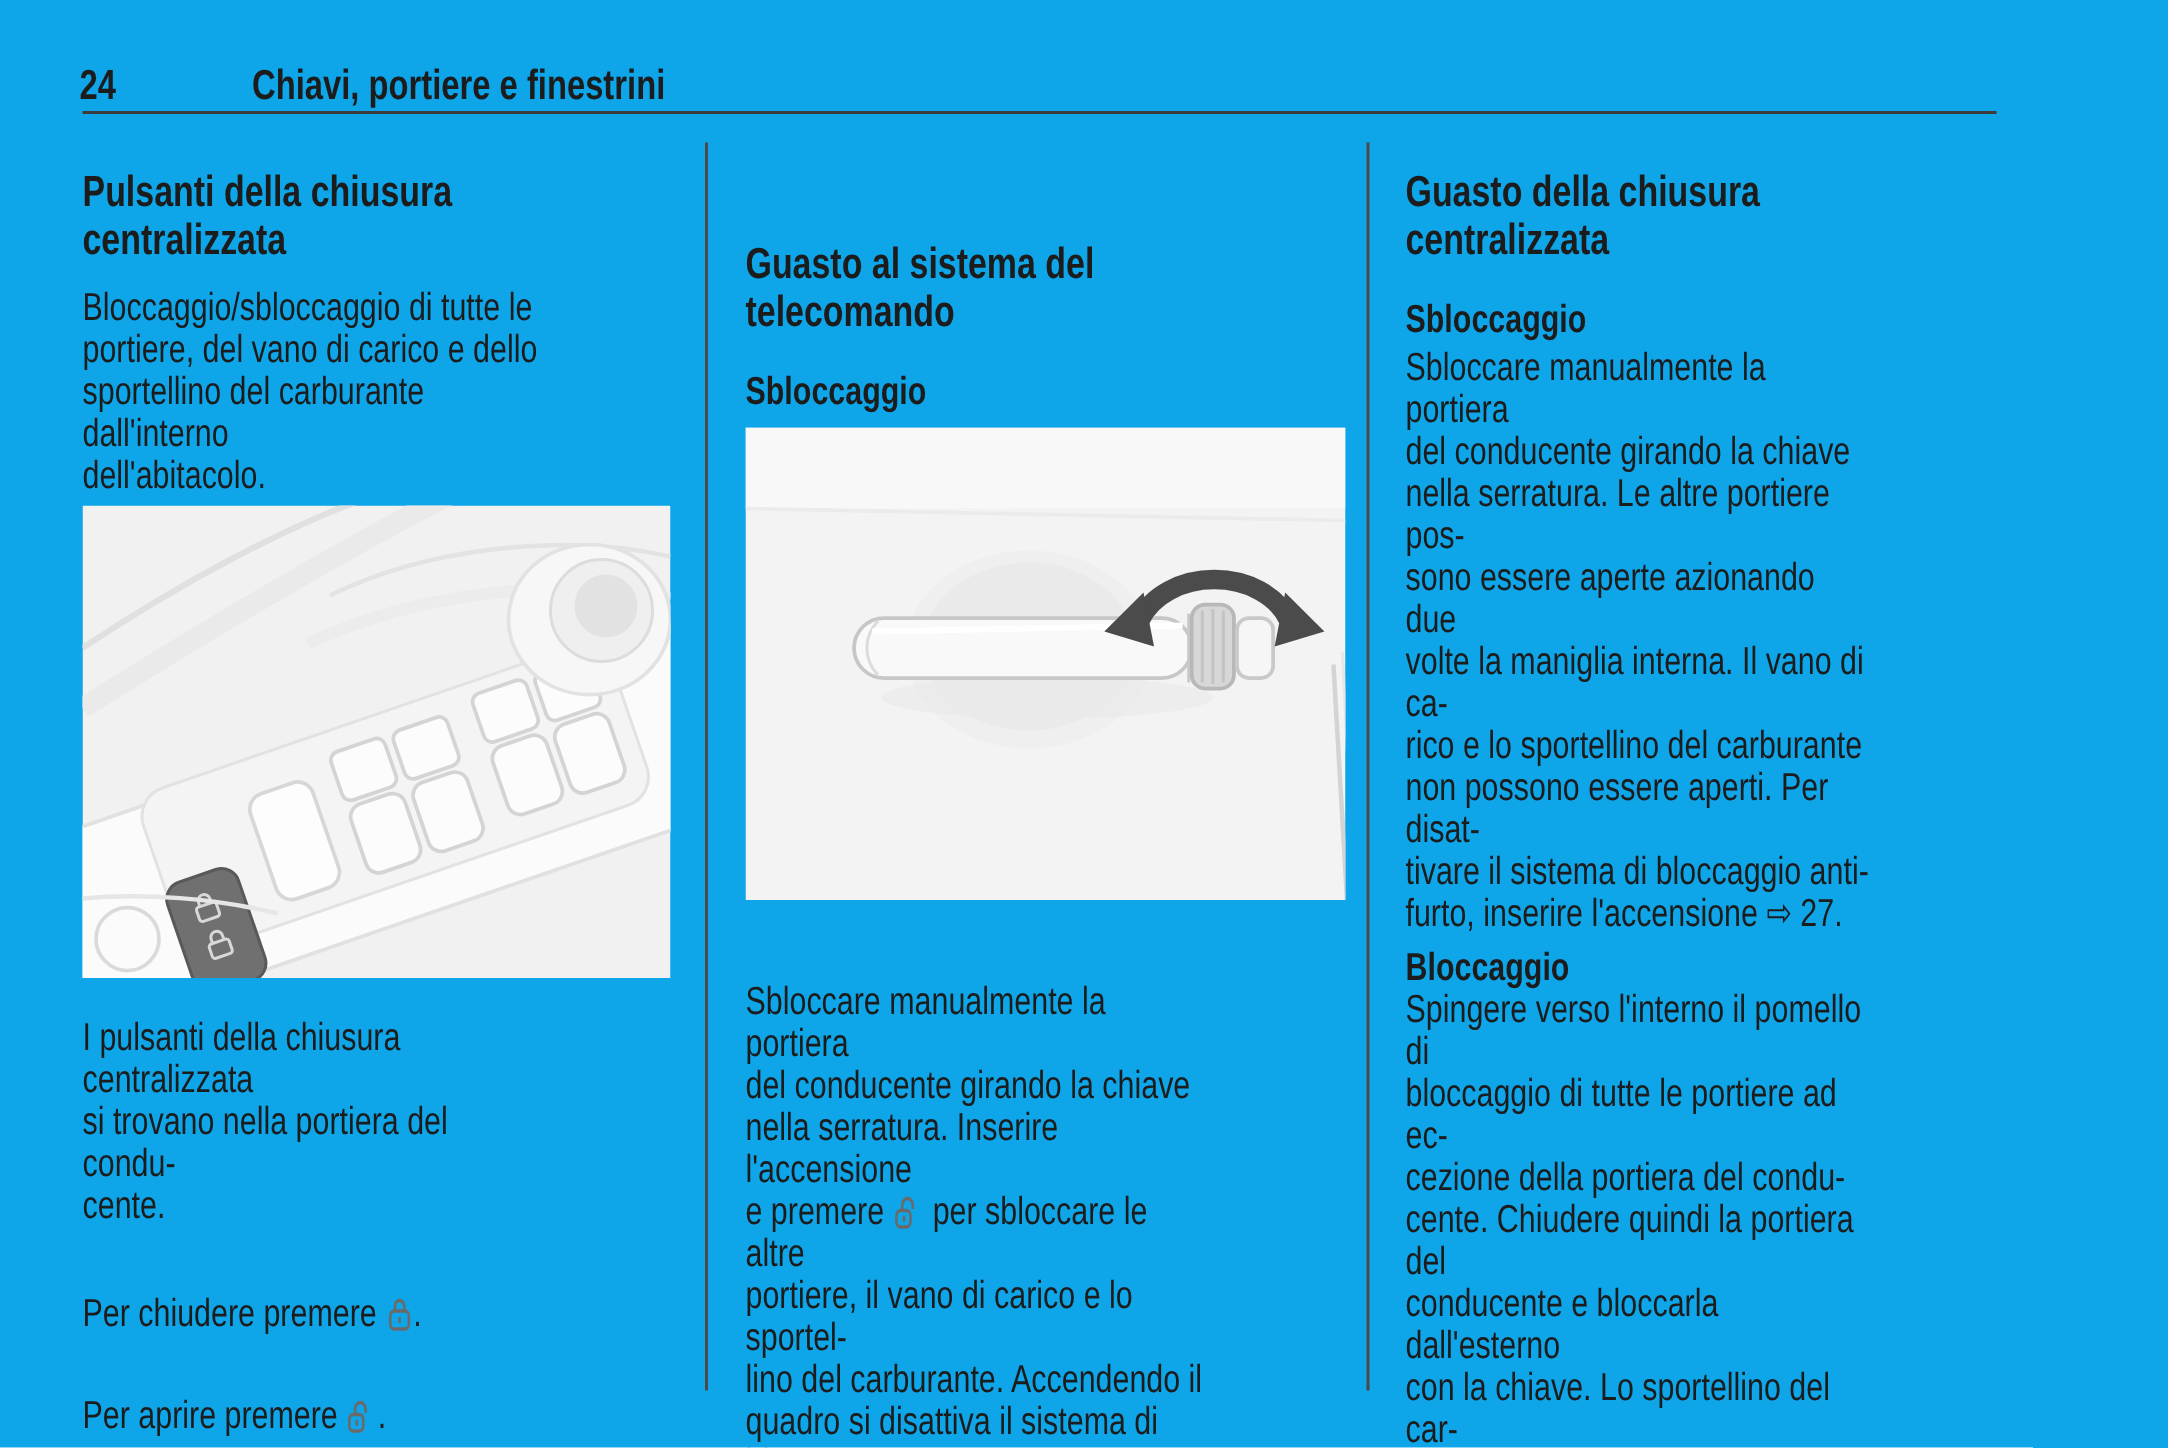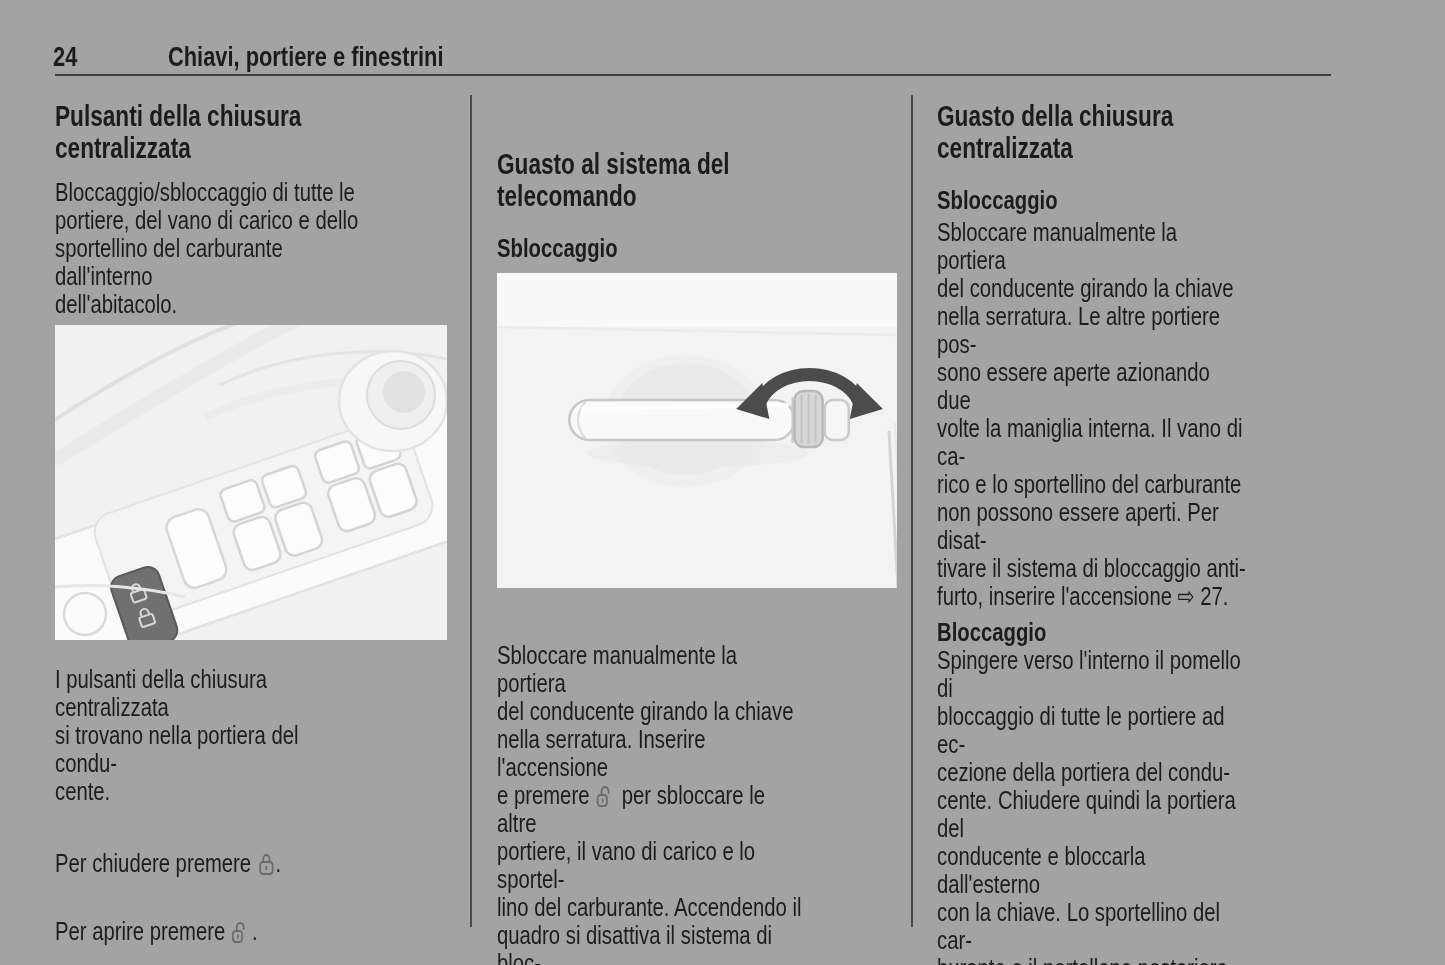--- a/index.html
+++ b/index.html
@@ -2,33 +2,33 @@
 <html><head>
 <meta charset="utf-8">
 <style>
   * { margin:0; padding:0; box-sizing:border-box; }
   html,body { background:#ffffff; }
   body {
     width:1445px; height:965px; position:relative; overflow:hidden;
     font-family:"Liberation Sans","DejaVu Sans",sans-serif;
     color:#1c1c1c;
   }
-  #page { position:relative; width:1445px; height:965px; background:#a3a3a3; }
+  #page { position:relative; width:1445px; height:965px; background:#0ea5e9; }
 
   
   .sx { transform:scaleX(0.78); transform-origin:0 0; }
 
   .hdr-num  { position:absolute; left:53px;  top:42px; font-size:28px; font-weight:700; line-height:30px; }
   .hdr-title{ position:absolute; left:168px; top:42px; font-size:28px; font-weight:700; line-height:30px; }
   .rule { position:absolute; left:55px; top:74px; width:1276px; height:2px; background:#3c3c3c; }
   .vdiv { position:absolute; top:95px; width:2px; height:832px; background:#4a4a4a; }
   #vdiv1 { left:470px; }
   #vdiv2 { left:911px; }
 
-  .col { position:absolute; top:100px; }
+  .col { position:absolute; top:112px; }
   #col1 { left:55px;  width:392px; }
   #col2 { left:497px; width:400px;margin-top:48px; }
   #col3 { left:937px; width:400px; }
 
   .colhead { font-size:29px; font-weight:700; line-height:32px; white-space:pre-line; }
   .bodytext{ font-size:26px; line-height:28px; white-space:pre-line; }
   .sub     { font-size:26px; font-weight:700; line-height:28px; white-space:pre-line; }
   .lockline{ font-size:26px; line-height:34px; white-space:pre-line; }
 
   .fig { width:100%; height:315px; display:block; }

